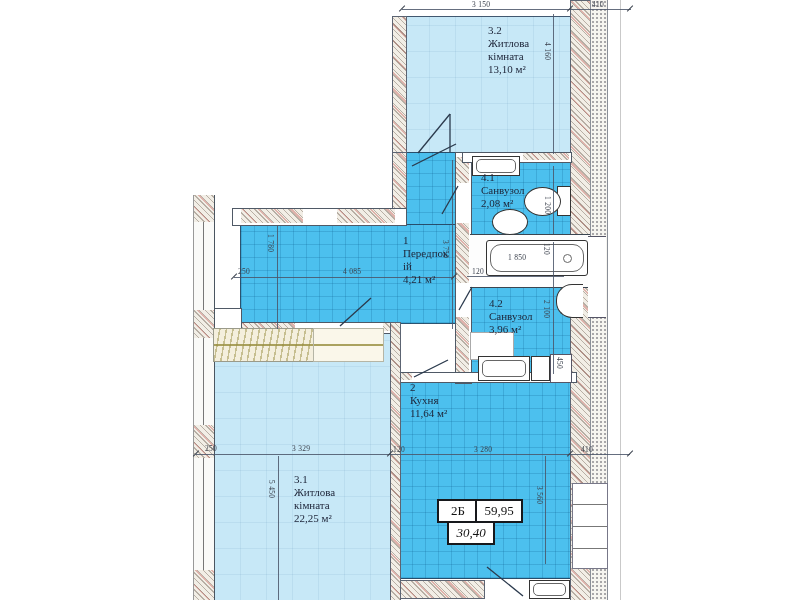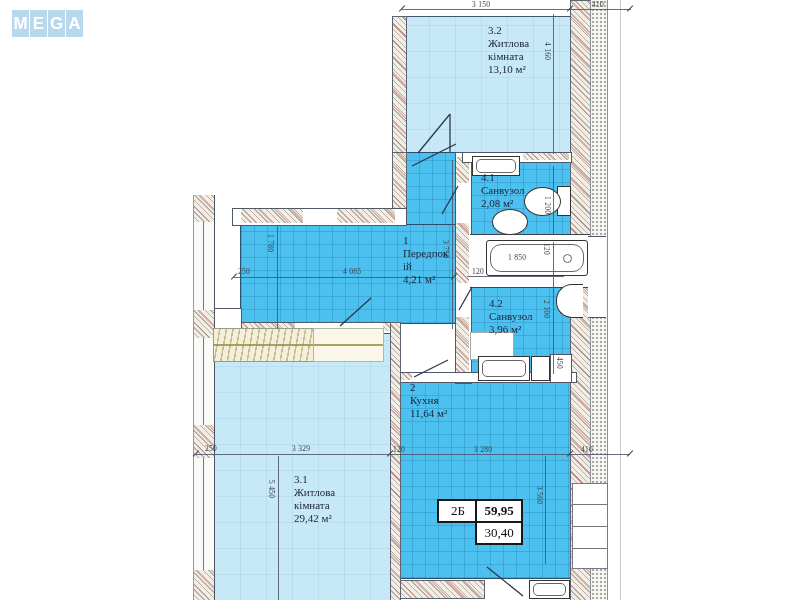--- a/index.html
+++ b/index.html
@@ -214,41 +214,40 @@
     <span>3,96 м²</span>
   </div>
   <div class="room-label" style="left:410px;top:381px;width:70px;">
     <span>2</span>
     <span>Кухня</span>
     <span>11,64 м²</span>
   </div>
   <div class="room-label" style="left:294px;top:473px;width:66px;">
     <span>3.1</span>
     <span>Житлова кімната</span>
-    <span>29,42 м²</span>
+    <span>22,25 м²</span>
   </div>
 
   <div class="info-cell" style="left:437px;top:499px;width:38px;height:20px;">
     <span>2Б</span>
   </div>
-  <div class="info-cell" style="left:475px;top:499px;width:44px;height:20px;font-weight:bold;">
+  <div class="info-cell" style="left:475px;top:499px;width:44px;height:20px;">
     <span>59,95</span>
   </div>
-  <div class="info-cell" style="left:475px;top:521px;width:44px;height:20px;">
+  <div class="info-cell" style="left:447px;top:521px;width:44px;height:20px;font-style:italic;">
     <span>30,40</span>
   </div>
 
   <svg width="800" height="600" style="position:absolute;left:0;top:0;pointer-events:none;">
     <g stroke="#2b3a4d" stroke-width="1.3" fill="none">
       <line x1="418" y1="153" x2="450" y2="114"></line>
       <line x1="450" y1="114" x2="450" y2="152"></line>
       <line x1="412" y1="166" x2="456" y2="144"></line>
       <line x1="442" y1="214" x2="458" y2="186"></line>
       <line x1="459" y1="310" x2="472" y2="287"></line>
       <line x1="340" y1="326" x2="371" y2="298"></line>
       <line x1="414" y1="377" x2="448" y2="360"></line>
       <line x1="487" y1="567" x2="523" y2="596"></line>
     </g>
   </svg>
 
-  <div id="logo"><span class="logo-sq">M</span><span class="logo-sq">E</span><span class="logo-sq">G</span><span class="logo-sq">A</span></div>
 
 </div>
 
 </body></html>

